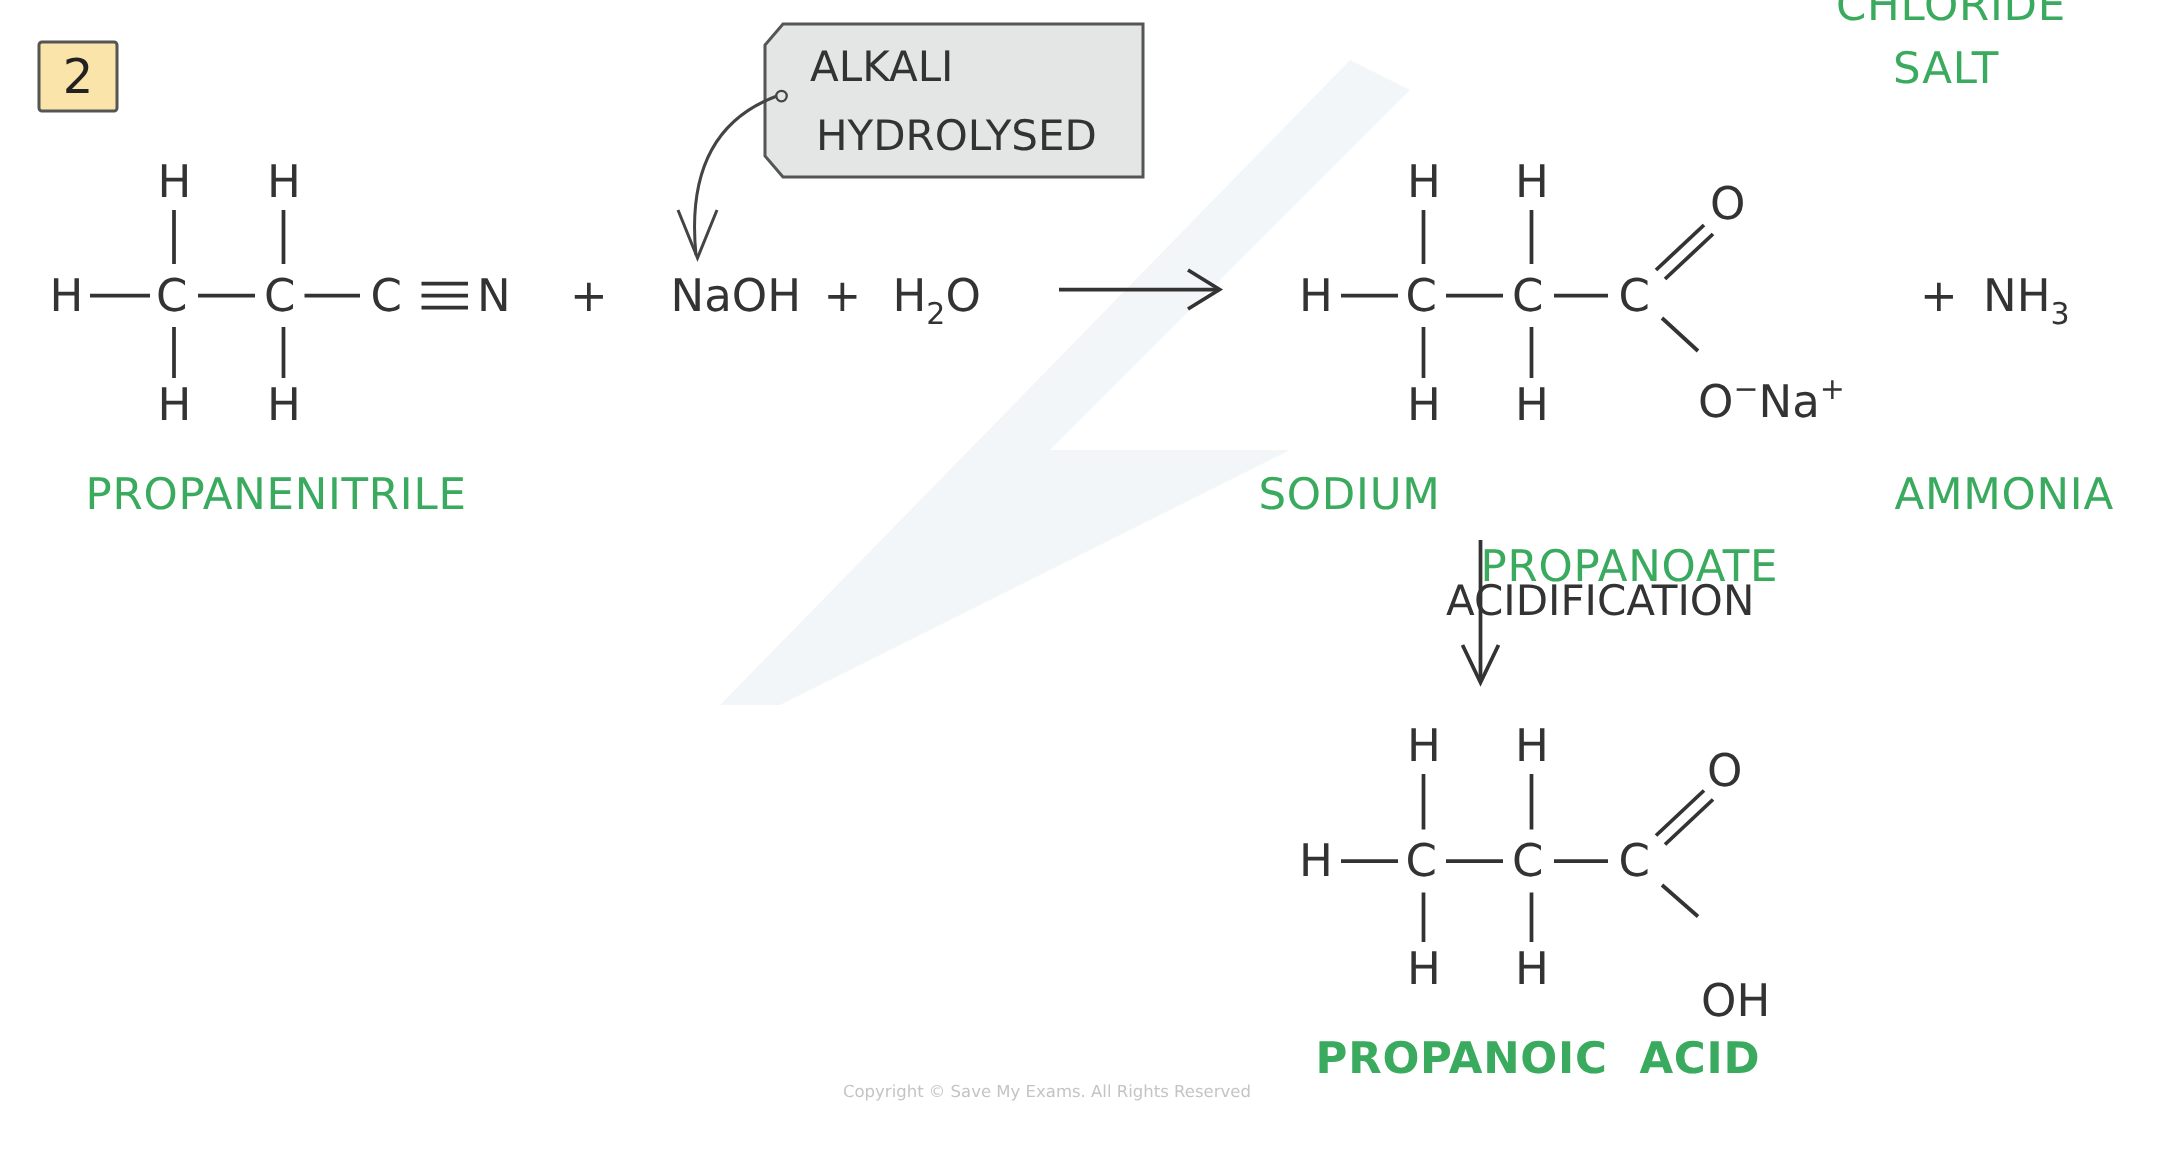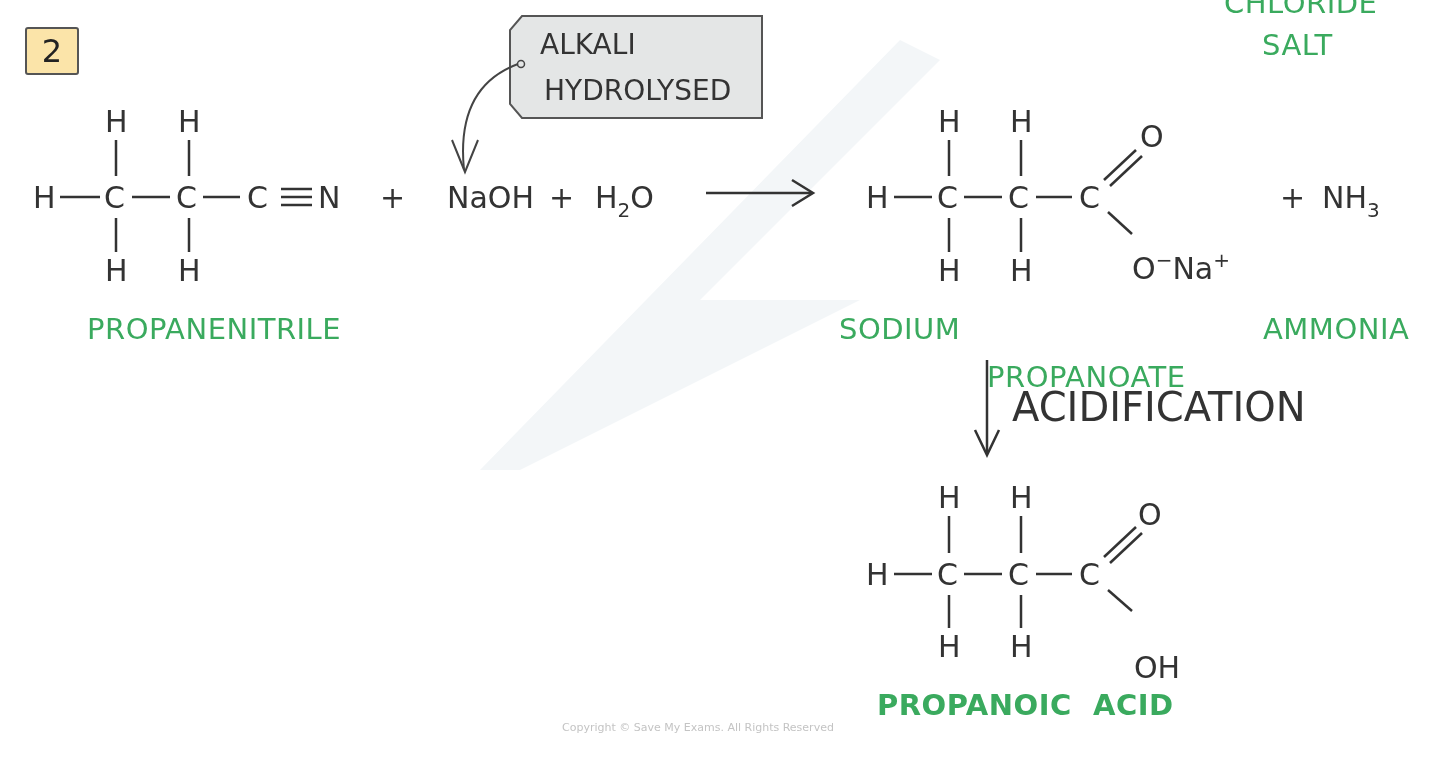--- a/index.html
+++ b/index.html
@@ -87,21 +87,21 @@
   <span class="abs atom" style="left:33px; top:183px;">H</span>
   <span class="abs atom" style="left:104px; top:183px;">C</span>
   <span class="abs atom" style="left:176px; top:183px;">C</span>
   <span class="abs atom" style="left:247px; top:183px;">C</span>
   <span class="abs atom" style="left:318px; top:183px;">N</span>
   <span class="abs atom" style="left:105px; top:107px;">H</span>
   <span class="abs atom" style="left:178px; top:107px;">H</span>
   <span class="abs atom" style="left:105px; top:256px;">H</span>
   <span class="abs atom" style="left:178px; top:256px;">H</span>
 </div>
-<div class="abs lbl" style="left:57px; top:312px;margin-left:30px;">PROPANENITRILE</div>
+<div class="abs lbl" style="left:57px; top:312px;">PROPANENITRILE</div>
 
 <span class="abs txt" style="left:380px; top:180px;">+</span>
 <span class="abs txt" style="left:423px; top:180px;margin-left:24px;">NaOH</span>
 <span class="abs txt" style="left:549px; top:180px;">+</span>
 <span class="abs txt" style="left:595px; top:180px;"><span>H</span><span class="sub">2</span><span>O</span></span>
 
 <div>
   <span class="abs atom" style="left:866px; top:183px;">H</span>
   <span class="abs atom" style="left:937px; top:183px;">C</span>
   <span class="abs atom" style="left:1008px; top:183px;">C</span>
@@ -113,21 +113,21 @@
   <span class="abs atom" style="left:1140px; top:122px;">O</span>
   <span class="abs atom" style="left:1132px; top:236px;margin-top:18px;"><span>O</span><span class="sup">−</span><span>Na</span><span class="sup">+</span></span>
 </div>
 <div class="abs lbl" style="left:839px; top:312px;">SODIUM</div>
 <div class="abs lbl" style="left:987px; top:312px;margin-top:48px;">PROPANOATE</div>
 
 <span class="abs txt" style="left:1280px; top:180px;">+</span>
 <span class="abs txt" style="left:1322px; top:180px;"><span>NH</span><span class="sub">3</span></span>
 <div class="abs lbl" style="left:1263px; top:312px;">AMMONIA</div>
 
-<div class="abs txt" style="left:1012px; top:384px; font-size:40px;">ACIDIFICATION</div>
+<div class="abs txt" style="left:964px; top:384px; font-size:28px;">ACIDIFICATION</div>
 
 <div>
   <span class="abs atom" style="left:866px; top:560px;">H</span>
   <span class="abs atom" style="left:937px; top:560px;">C</span>
   <span class="abs atom" style="left:1008px; top:560px;">C</span>
   <span class="abs atom" style="left:1079px; top:560px;">C</span>
   <span class="abs atom" style="left:938px; top:483px;">H</span>
   <span class="abs atom" style="left:1010px; top:483px;">H</span>
   <span class="abs atom" style="left:938px; top:632px;">H</span>
   <span class="abs atom" style="left:1010px; top:632px;">H</span>

